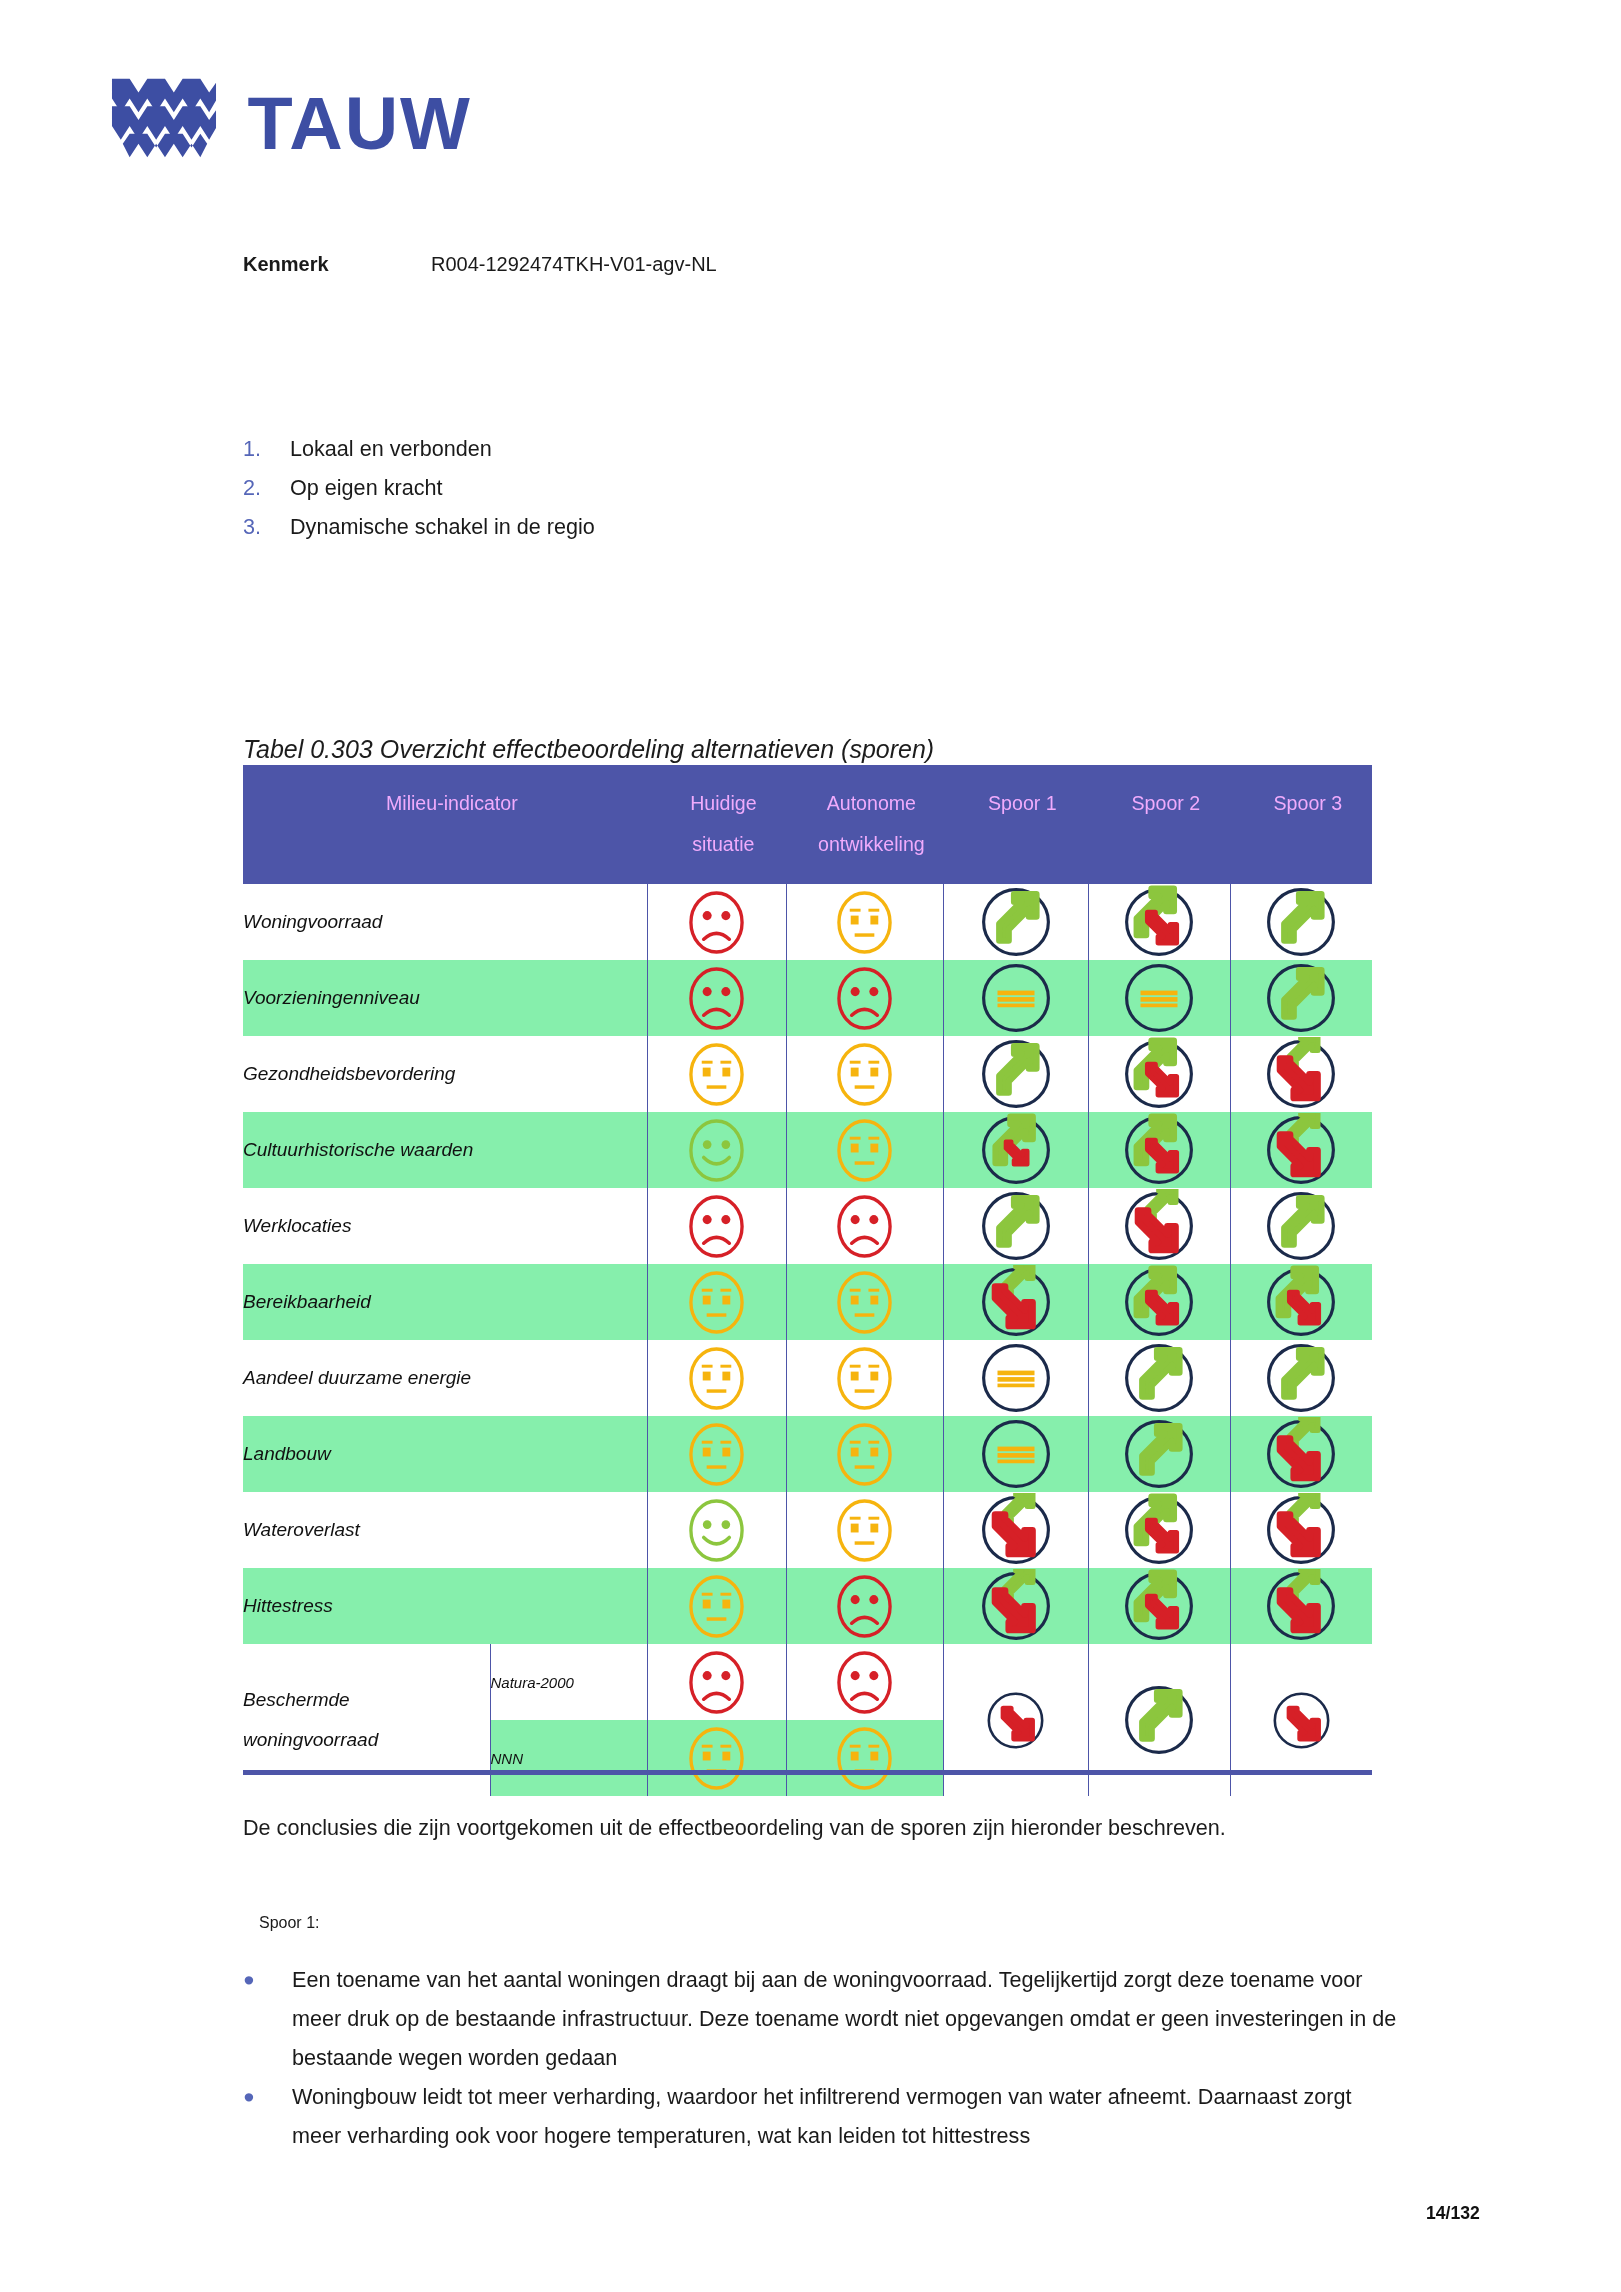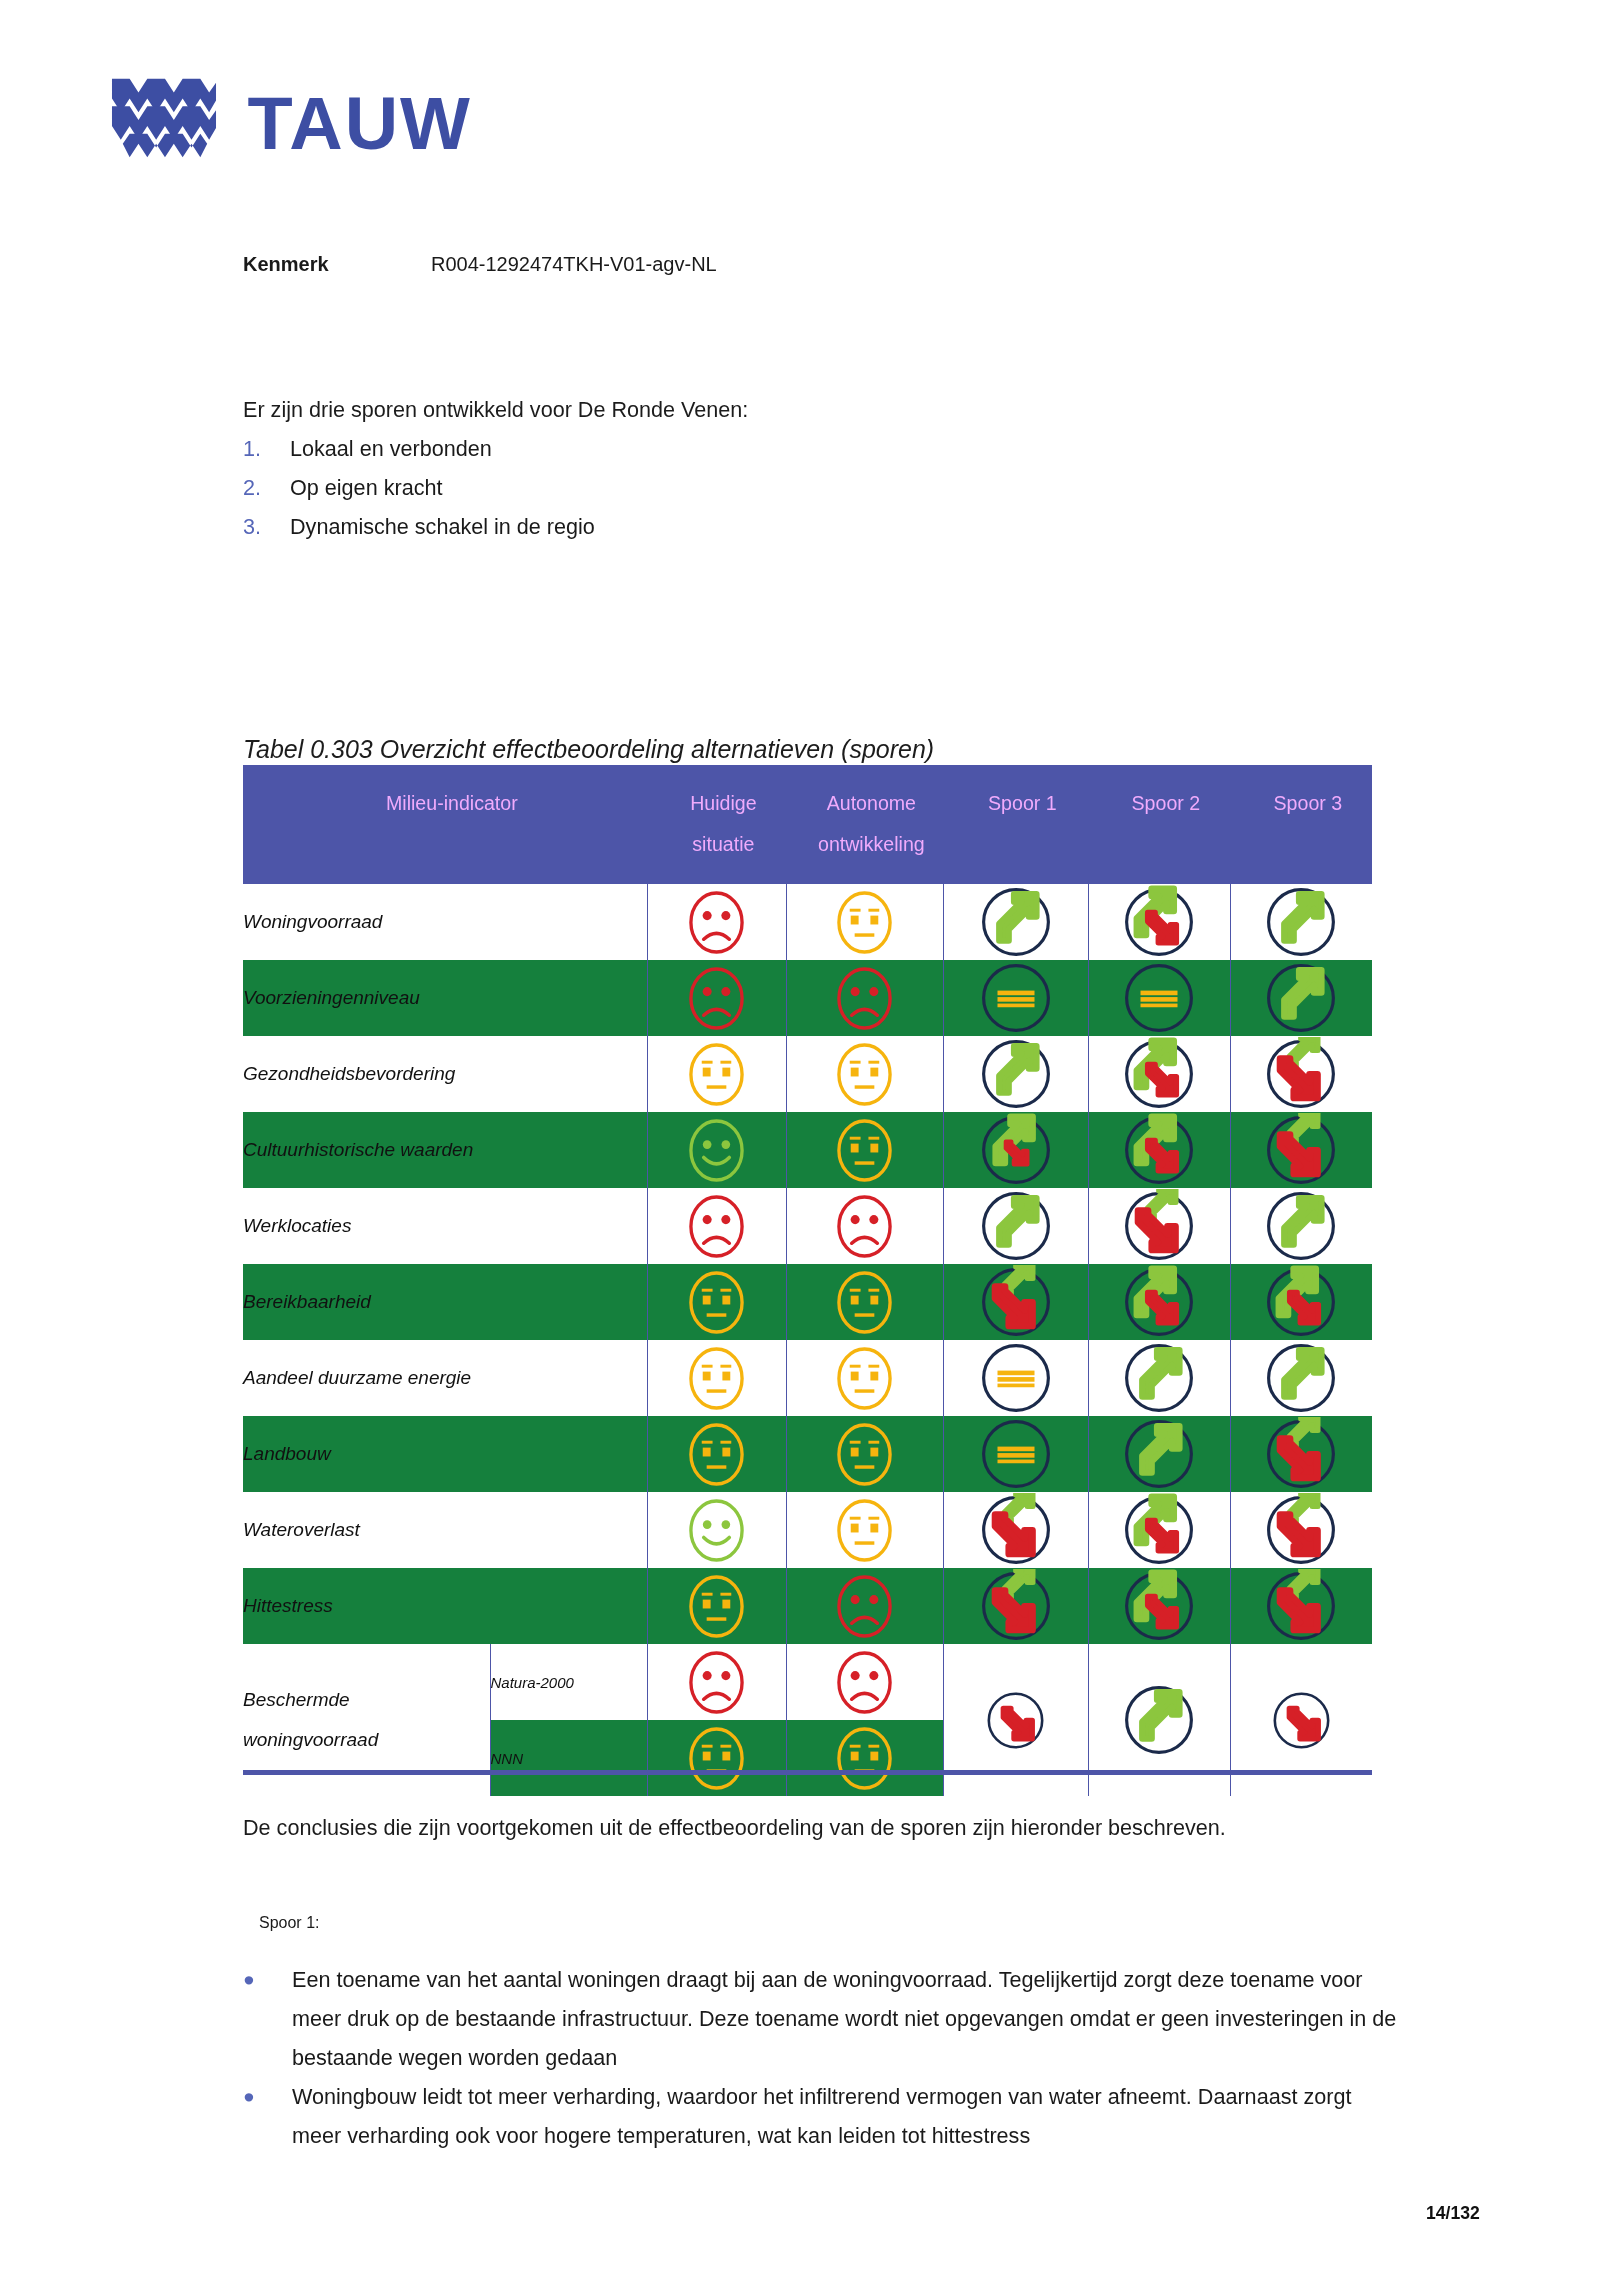--- a/index.html
+++ b/index.html
@@ -28,21 +28,21 @@
   
   .tbl-caption{position:absolute;left:243px;top:735px;font-size:25px;font-style:italic;color:#1c1c1c;}
 
   
   .tbl{position:absolute;left:243px;top:765px;width:1129px;border-collapse:collapse;table-layout:fixed;}
   .tbl td,.tbl th{padding:0;margin:0;vertical-align:middle;}
   .tbl thead th{background:#4D55A8;color:#f0abfc;font-weight:normal;font-size:19.6px;text-align:center;
       padding:17.6px 0 17.6px 13.7px;vertical-align:top;line-height:41px;height:84px;}
   .hdr-2line{display:block;}
   .row{height:76px;}
-  .row.alt{background:#15803d;}
+  .row.alt{background:#86efac;}
   .row.white{background:#ffffff;}
   .cell-ind{font-style:italic;font-size:19px;padding-left:13.7px;color:#111;}
   .cell-sub{font-style:italic;font-size:15px;padding-left:13.7px;color:#111;border-left:1.6px solid #4D55A8;}
   .cell-icon{text-align:center;}
   .bl{border-left:1.6px solid #4D55A8;}
   .tbl-bottom{position:absolute;left:243px;top:1770px;width:1129px;height:4.9px;background:#4D55A8;}
   .tbl-left{position:absolute;left:243px;top:765px;width:2px;height:1008px;background:#4D55A8;}
 
   
   .ico{display:inline-block;vertical-align:middle;}
@@ -73,21 +73,20 @@
       </svg>
     </span>
     <span class="logo-word">TAUW</span>
   </div>
 
   <div class="kenmerk">
     <span class="lbl">Kenmerk</span>
     <span class="val">R004-1292474TKH-V01-agv-NL</span>
   </div>
 
-  <div class="para p-intro">Er zijn drie sporen ontwikkeld voor De Ronde Venen:</div>
 
   <div class="numlist">
     <div class="li">
       <span class="num">1.</span>
       <span>Lokaal en verbonden</span>
     </div>
     <div class="li">
       <span class="num">2.</span>
       <span>Op eigen kracht</span>
     </div>

